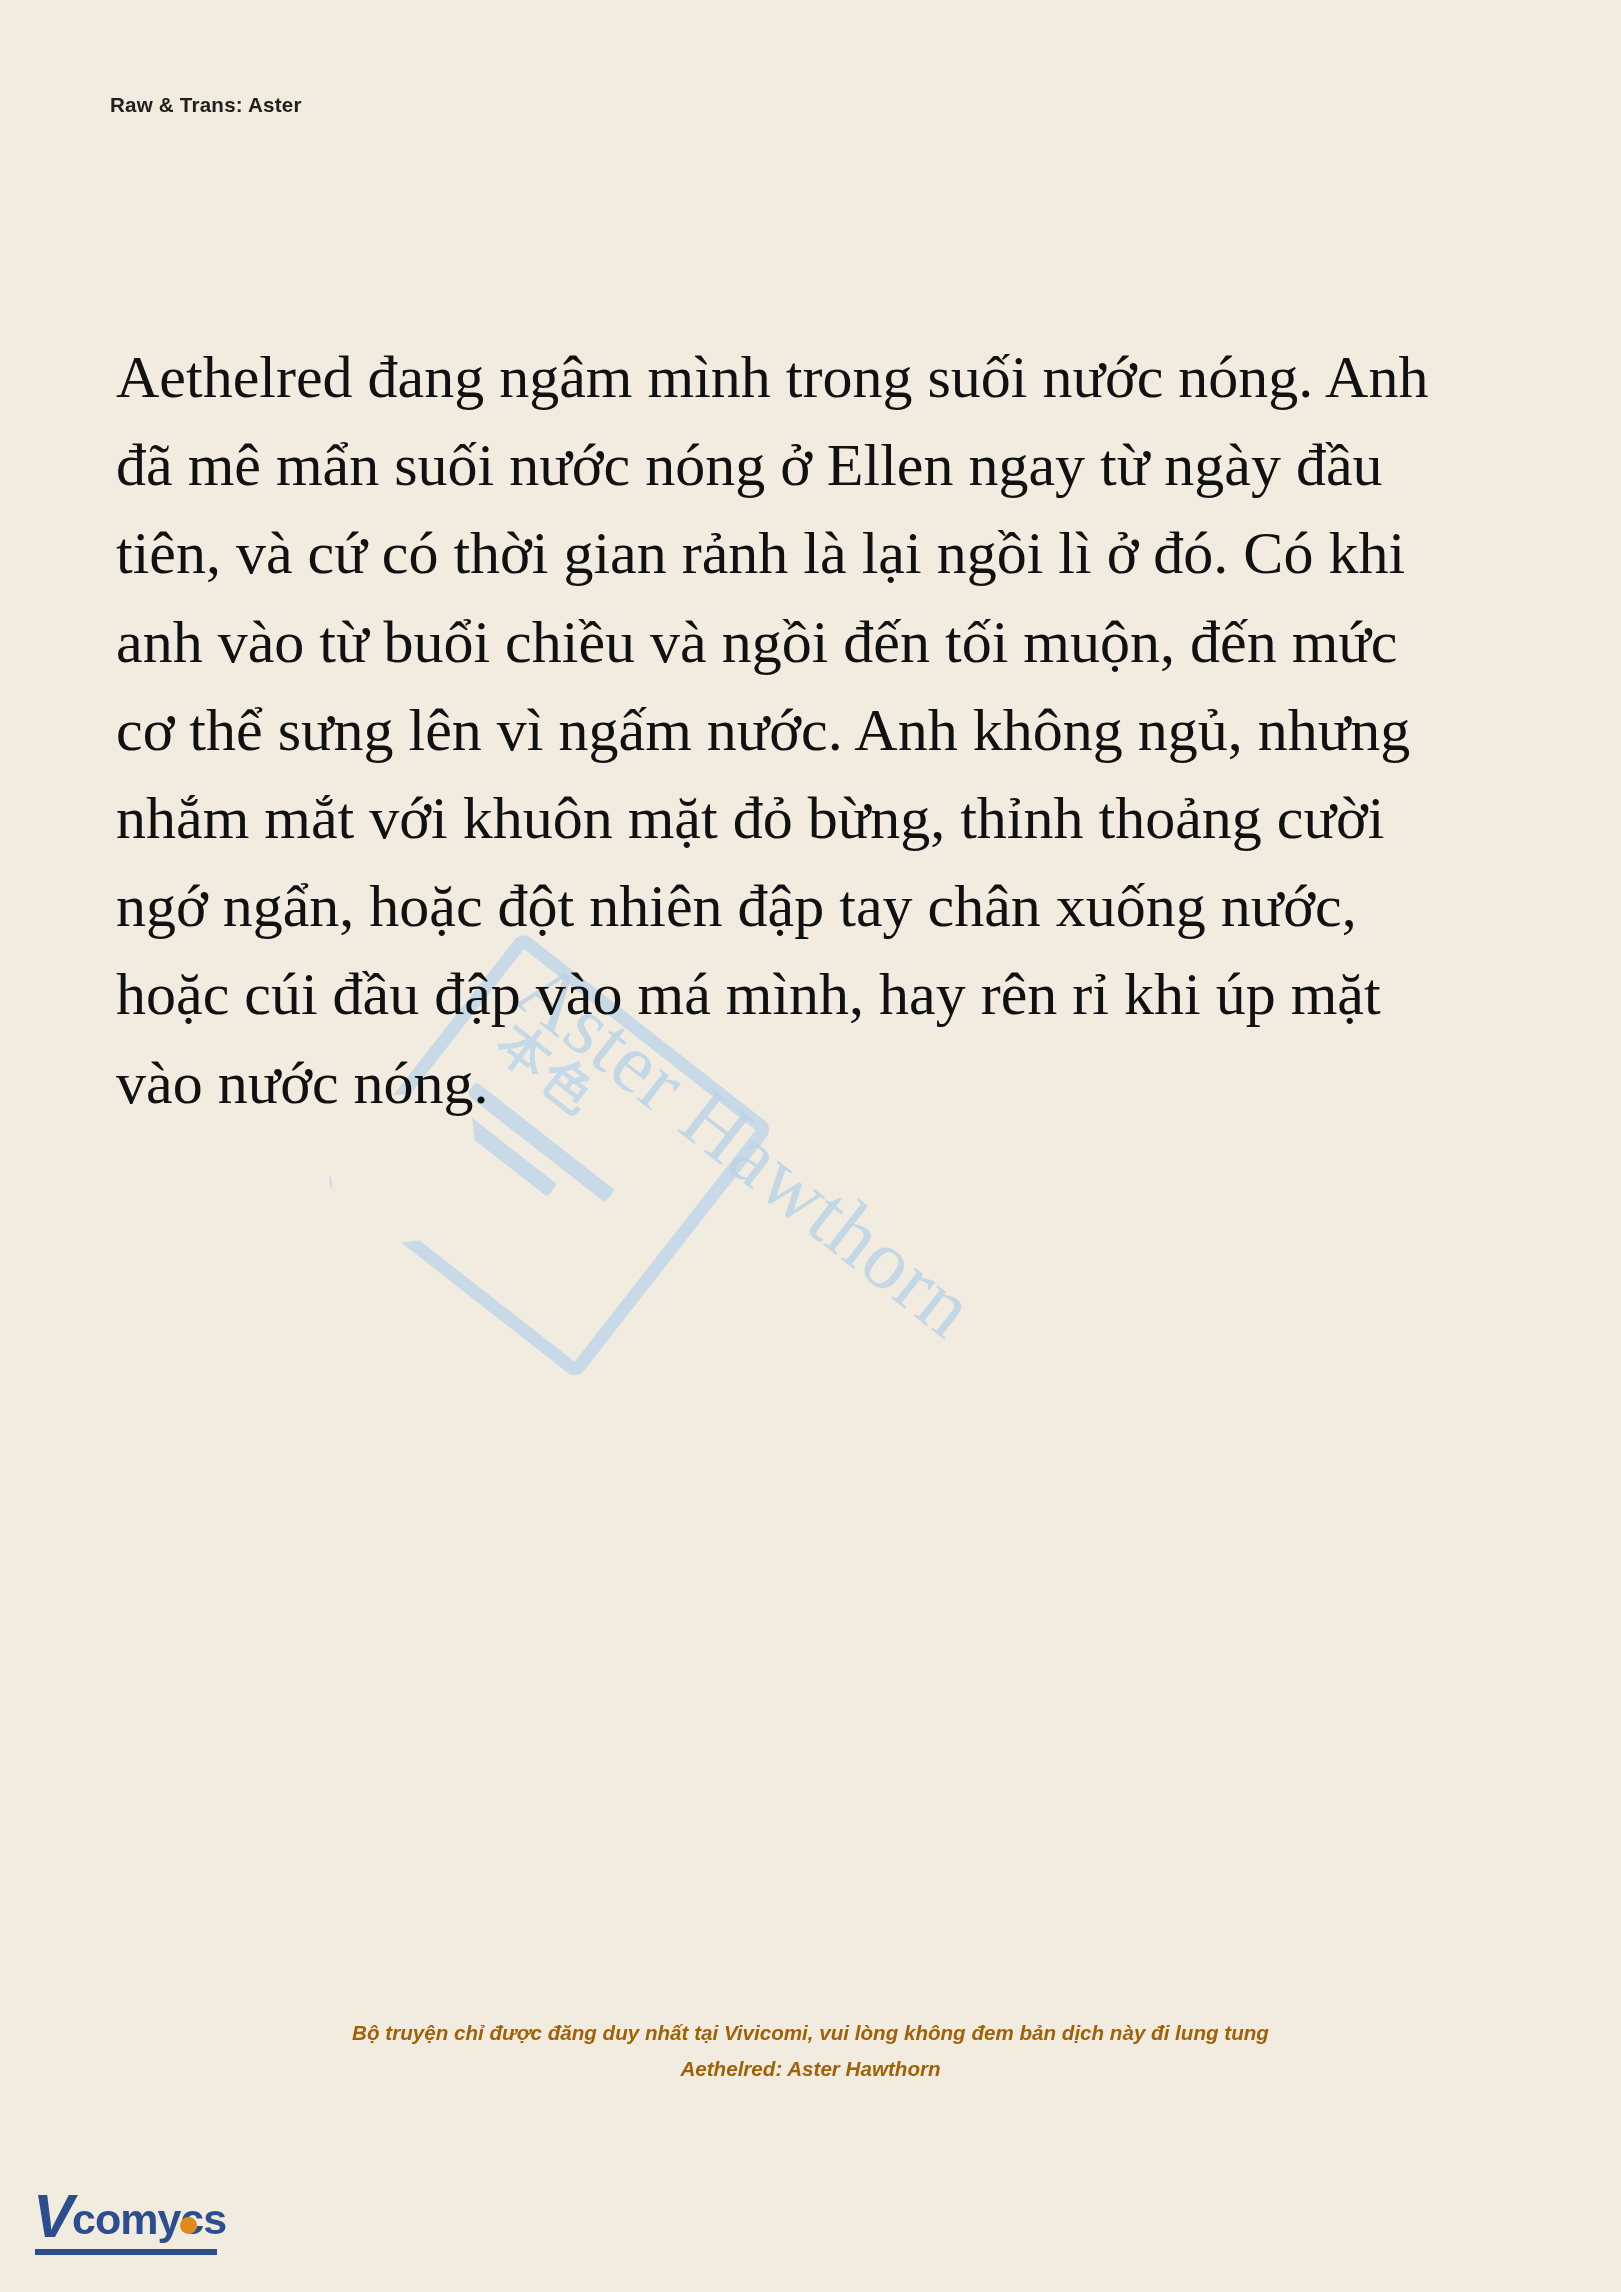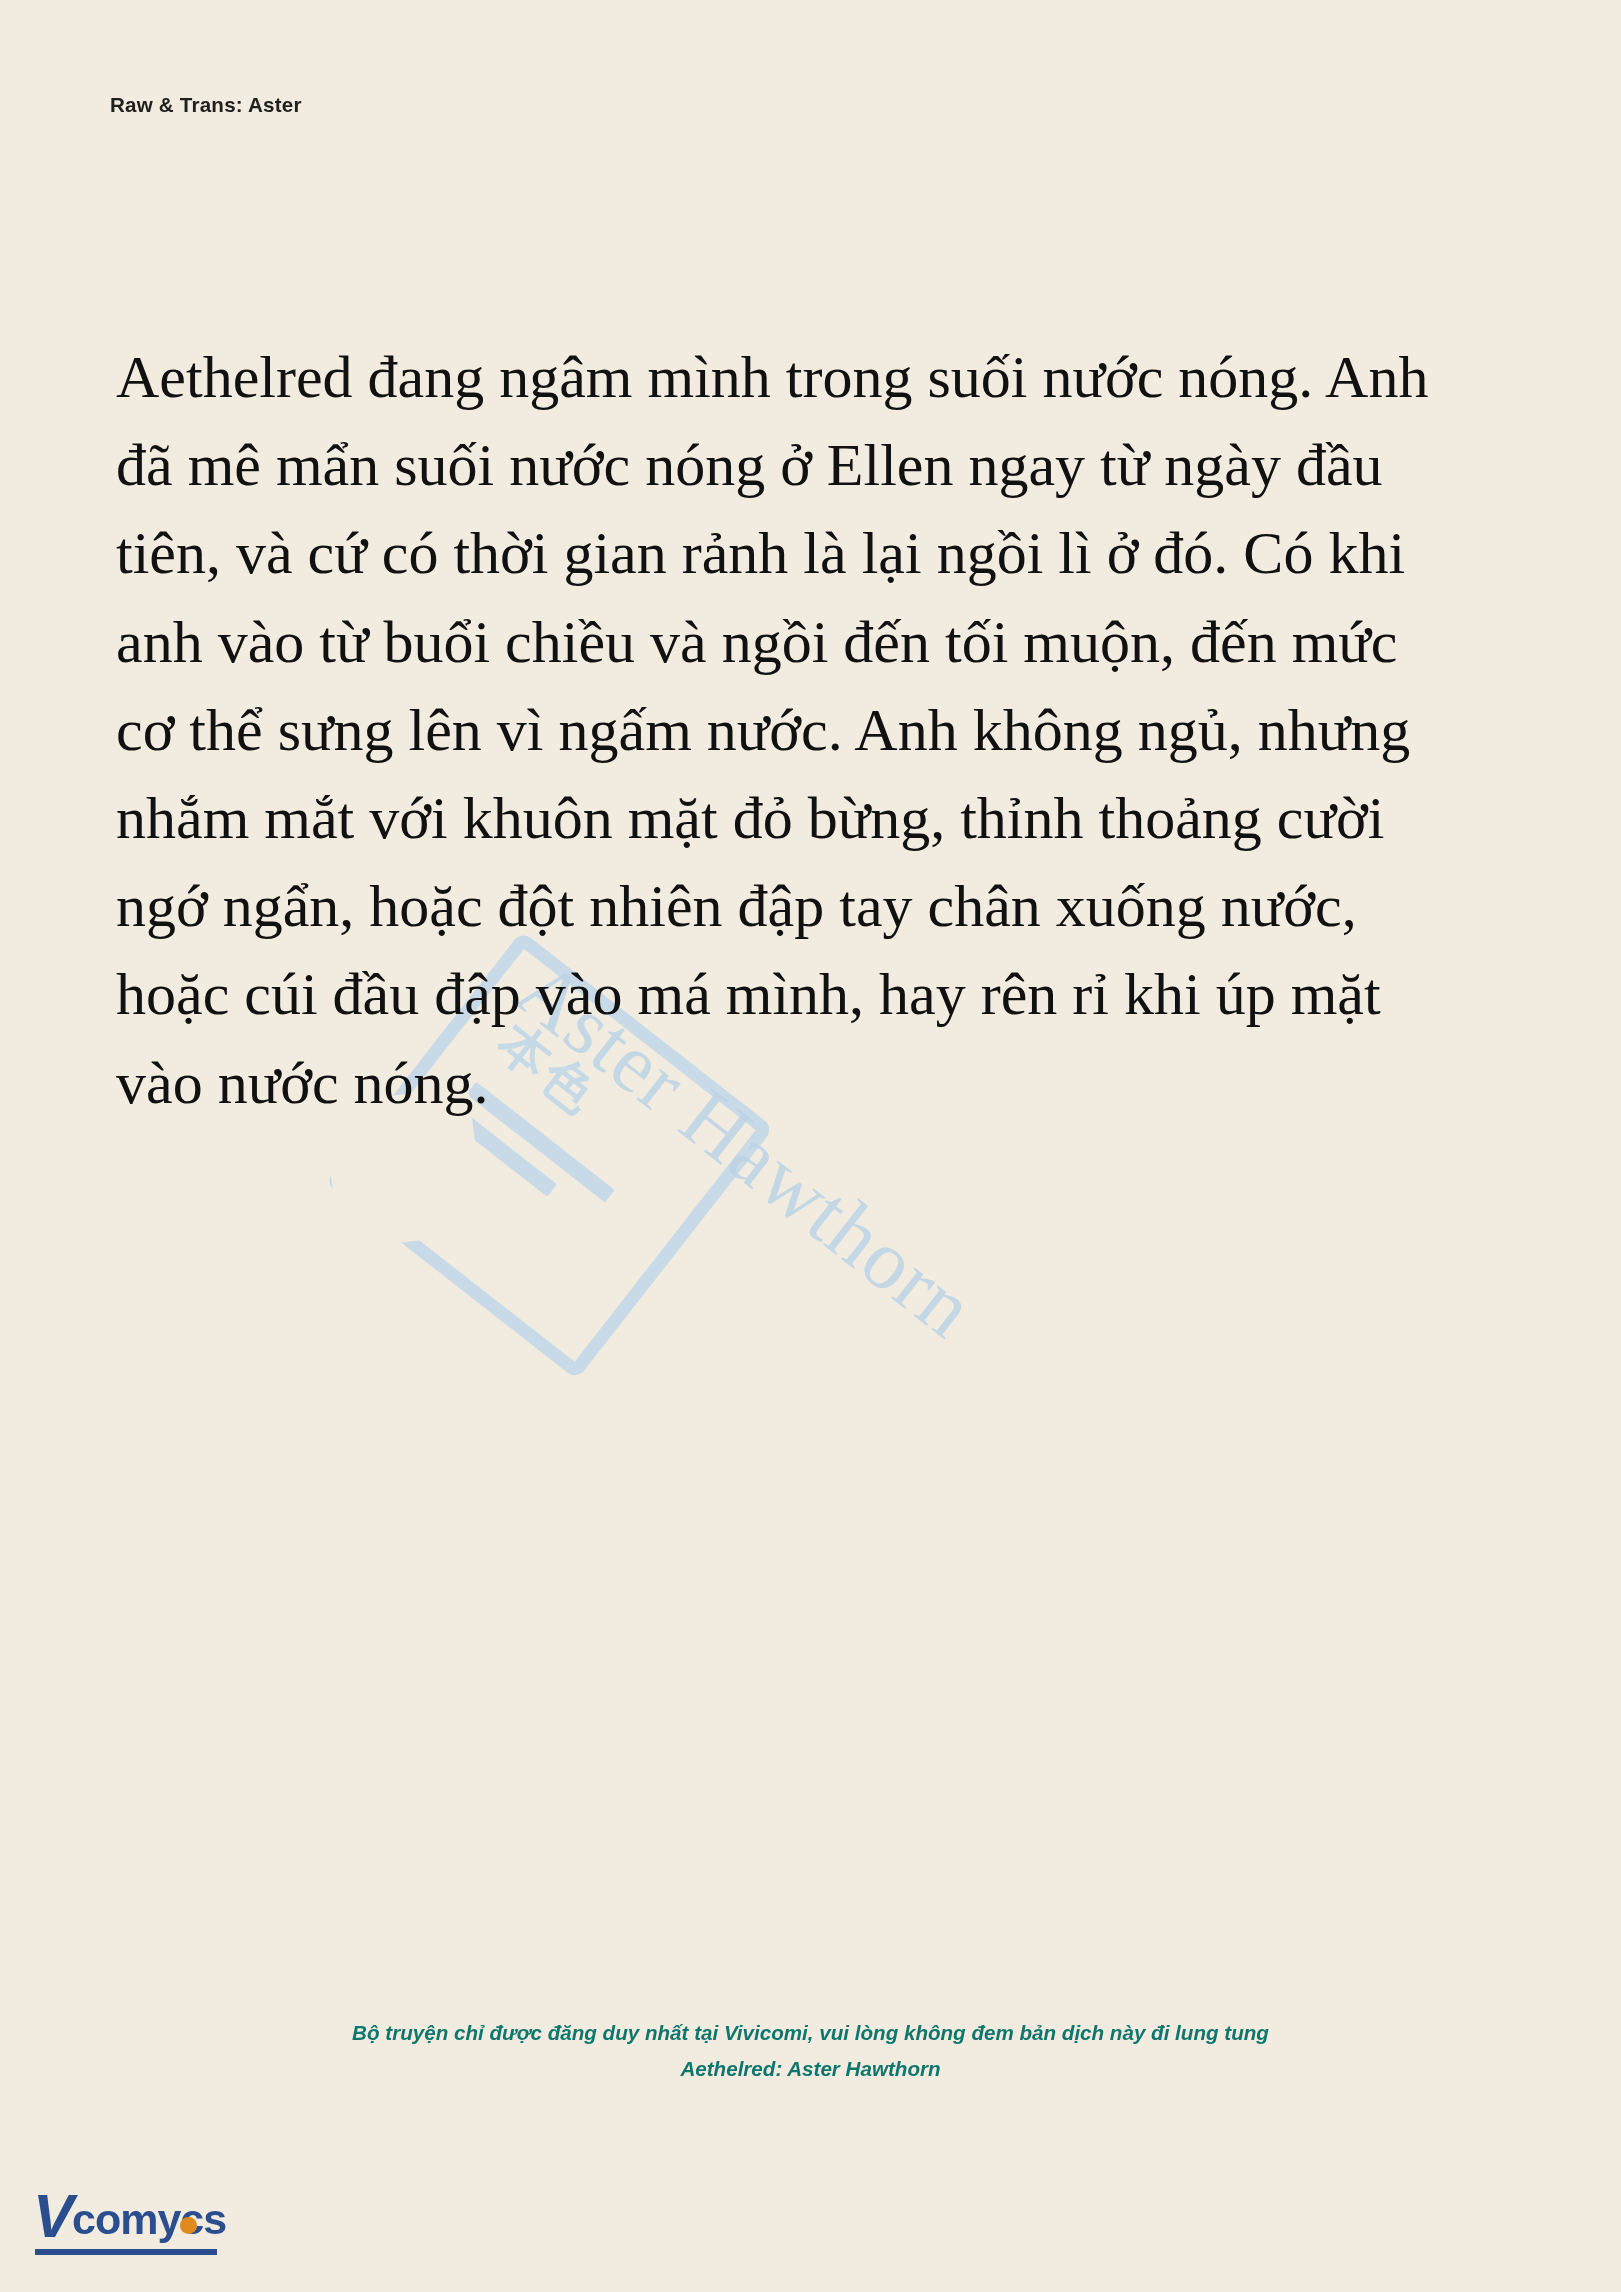--- a/index.html
+++ b/index.html
@@ -136,21 +136,21 @@
   .footer-note {
     position: absolute;
     left: 0;
     top: 2015px;
     width: 1621px;
     text-align: center;
     font-family: "Liberation Sans", sans-serif;
     font-weight: bold;
     font-style: italic;
     font-size: 20.6px;
-    color: #0f766e;
+    color: #a16207;
     line-height: 1.75;
     z-index: 3;
   }
   .footer-note div { white-space: nowrap; }
 
   
   .logo {
     position: absolute;
     left: 33px;
     top: 2184px;

